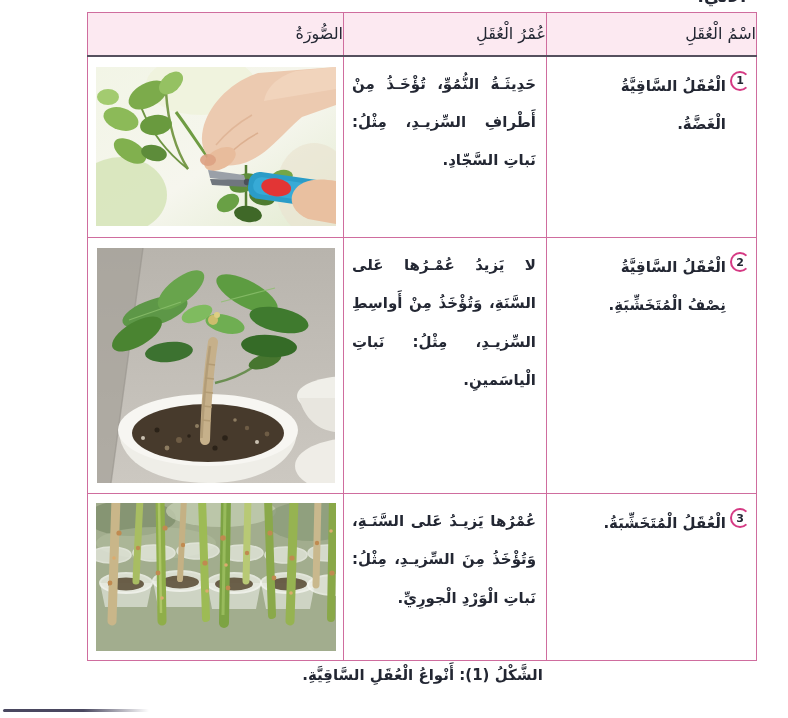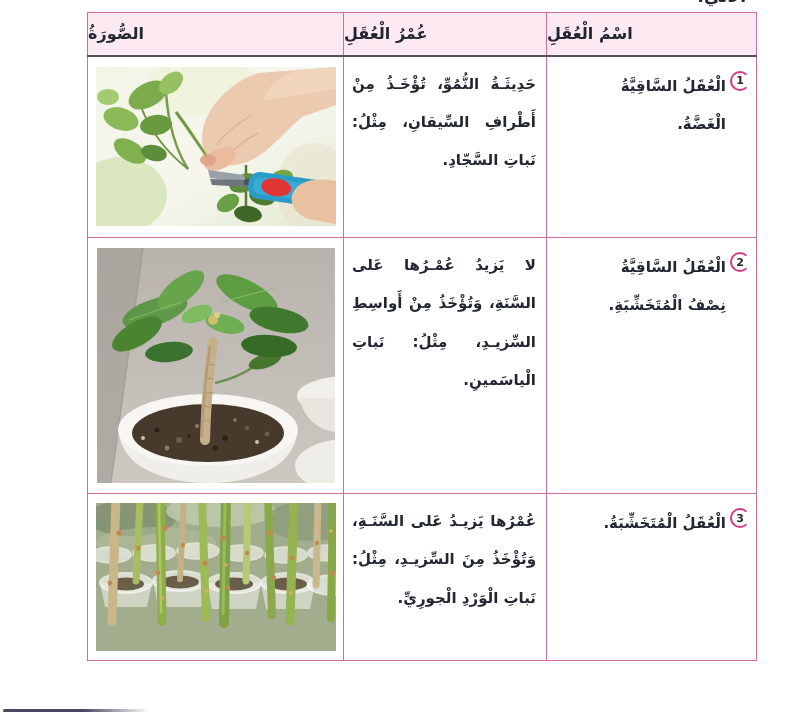--- a/index.html
+++ b/index.html
@@ -16,22 +16,22 @@
   table.cuttings {
     position:absolute; top:12px; right:31px; width:669px;
     border-collapse:collapse; table-layout:fixed;
     border:1.5px solid #cf6d9e;
   }
   table.cuttings col.c-name  { width:210px; }
   table.cuttings col.c-age   { width:203px; }
   table.cuttings col.c-photo { width:256px; }
   table.cuttings th, table.cuttings td { border:1px solid #cf6d9e; }
   table.cuttings th {
-    height:43px; background:#fce9f1; font-size:16px; font-weight:bold;
-    text-align:left; vertical-align:middle; color:#232733;
+    height:43px; background:#fce9f1; font-size:16px; font-weight:normal;
+    text-align:right; vertical-align:middle; color:#232733;
     border-bottom:2.5px solid #55505e;
   }
   td.cell-name, td.cell-age { vertical-align:top; background:#ffffff; }
   td.cell-name { padding:10px 6px 6px 6px; }
   .name-wrap { display:flex; align-items:flex-start; gap:4px; }
   .badge {
     flex:0 0 auto; width:20px; height:20px; margin-top:4px;
     border:2px solid #d53983; border-right-color:transparent; border-radius:50%;
     display:inline-flex; align-items:center; justify-content:center;
   }
@@ -78,21 +78,21 @@
       <tr class="row-1">
         <td class="cell-name">
           <div class="name-wrap">
             <span class="badge">
                 <span class="num">1</span>
               </span>
             <span class="name-text">الْعُقَلُ السَّاقِيَّةُ الْغَضَّةُ.</span>
           </div>
         </td>
         <td class="cell-age">
-          <div class="age-text">حَدِيثَـةُ النُّمُوِّ، تُؤْخَـذُ مِنْ أَطْرافِ السِّيقانِ، مِثْلُ: نَباتِ السَّجّادِ.</div>
+          <div class="age-text">حَدِيثَـةُ النُّمُوِّ، تُؤْخَـذُ مِنْ أَطْرافِ السِّزيـدِ، مِثْلُ: نَباتِ السَّجّادِ.</div>
         </td>
         <td class="cell-photo">
           <svg width="240" height="159" viewBox="0 0 240 159">
             <defs>
               <linearGradient id="g1bg" x1="0" y1="0" x2="1" y2="1">
                 <stop offset="0" stop-color="#f2f5e6"></stop>
                   <stop offset="0.55" stop-color="#f6f6ee"></stop>
                   <stop offset="1" stop-color="#e2ebd0"></stop>
               </linearGradient>
             </defs>
@@ -280,16 +280,17 @@
                 <circle cx="195" cy="90" r="1.8"></circle>
                 <circle cx="235" cy="28" r="1.8"></circle>
             </g>
           </svg>
         </td>
       </tr>
 
     </tbody>
   </table>
 
+  <div class="caption">الشَّكْلُ (1): أَنْواعُ الْعُقَلِ السَّاقِيَّةِ.</div>
 
   <div class="bottom-line"></div>
 
 </div>
 
 </body></html>

